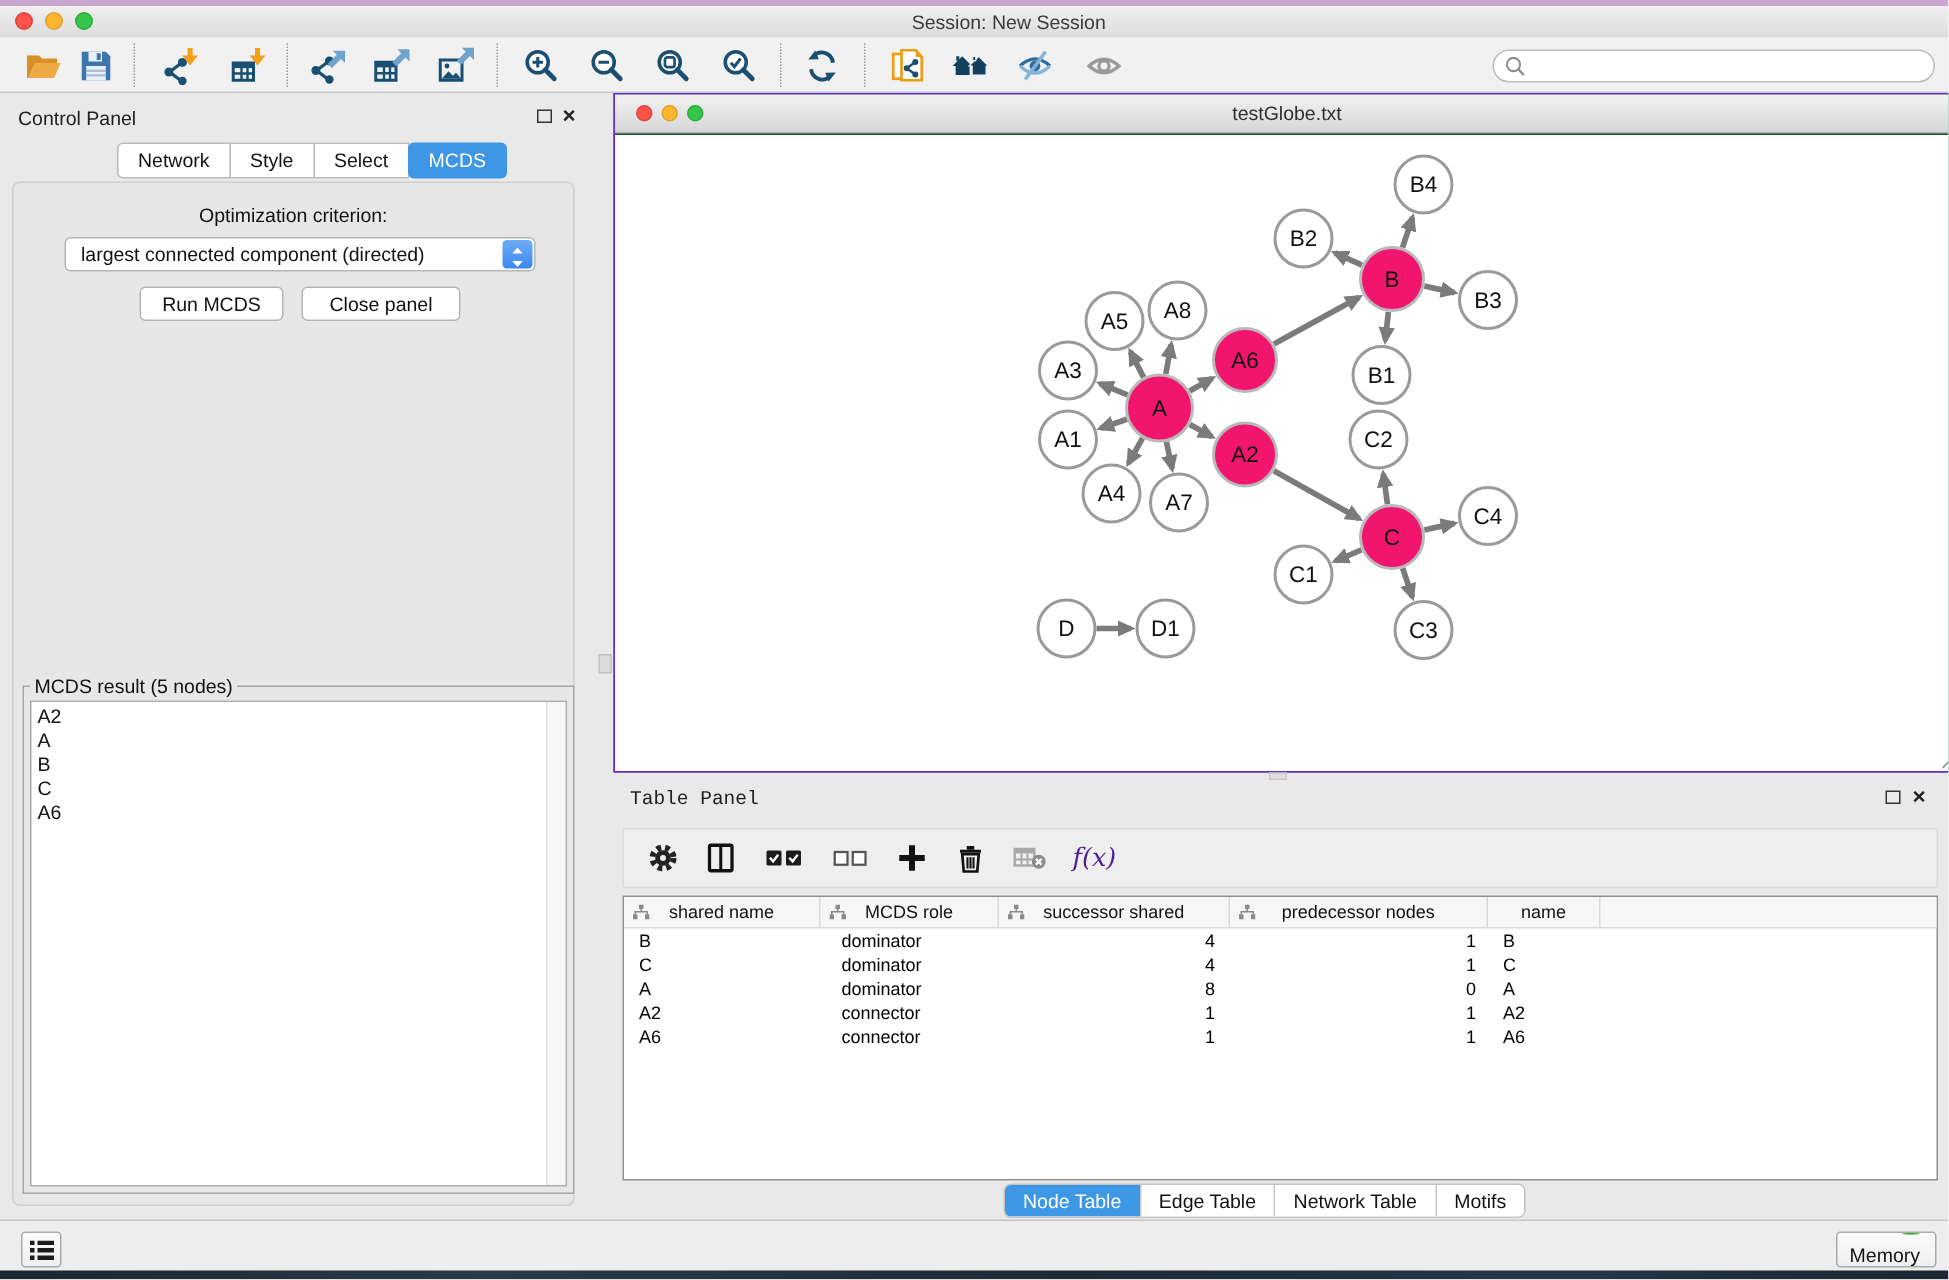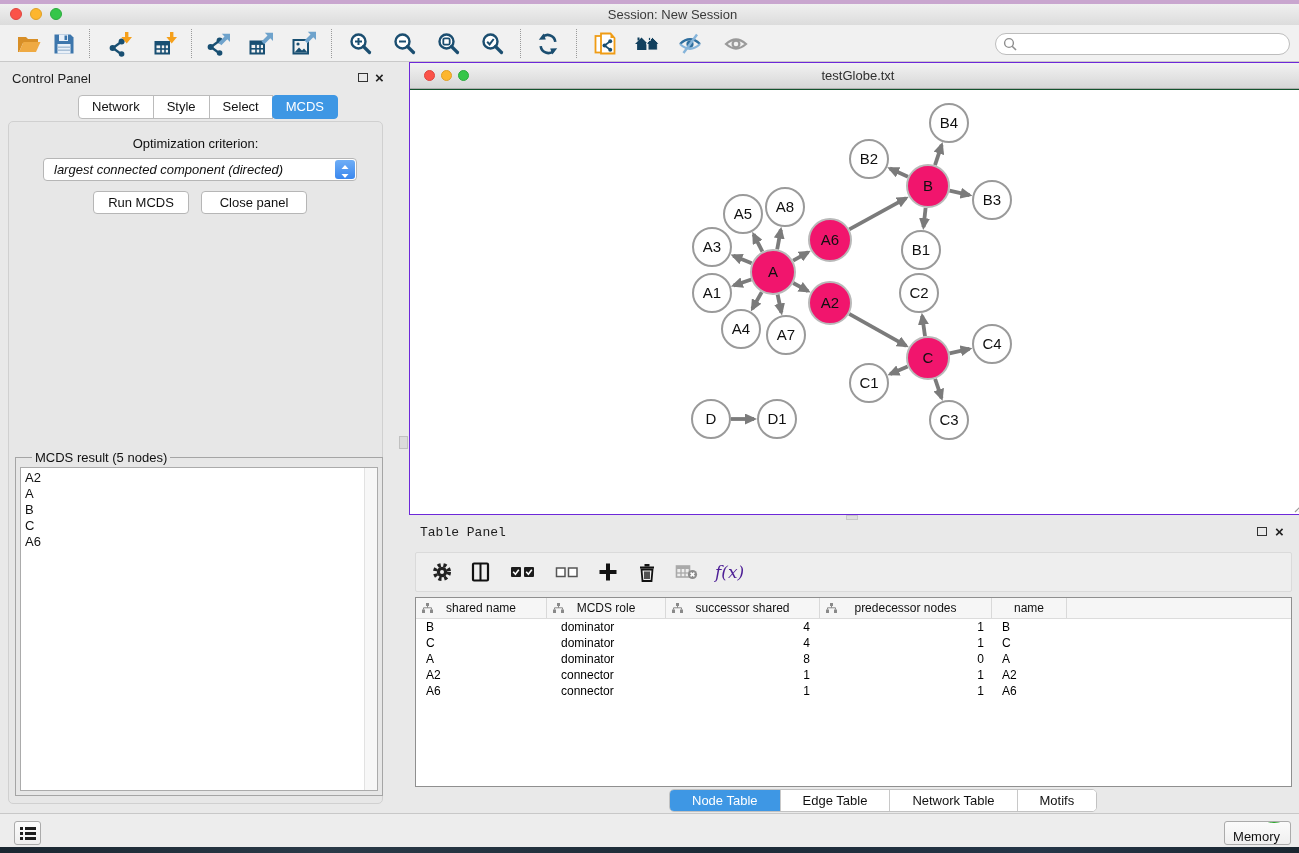--- a/index.html
+++ b/index.html
@@ -36,32 +36,32 @@
   .cp-float { left:358px; top:73px; } .cp-close { left:375px; top:72px; }
   #cp-tabs { position:absolute; left:78px; top:95px; display:flex; }
   .cp-tab { font:13px "Liberation Sans",sans-serif; color:#111; background:#FFFFFF;
             border:1px solid #BBBBBB; padding:3px 13px 4px; margin-right:-1px; }
   .cp-tab:first-child { border-radius:4px 0 0 4px; }
   .cp-tab.active { background:#3E97E4; color:#FFFFFF; border-color:#3E97E4; border-radius:4px; }
   .cp-panel { position:absolute; left:8px; top:121px; width:375px; height:683px;
               background:#E7E7E7; border:1px solid #D0D0D0; border-radius:5px; }
   .opt-label { position:absolute; left:0; top:14px; width:100%; text-align:center; font-size:13px; color:#111; }
   .dropdown { position:absolute; left:34px; top:36px; width:314px; height:23px; background:#FFFFFF;
-              border:1px solid #B6B6B6; border-radius:4px;font-style:italic; }
+              border:1px solid #B6B6B6; border-radius:4px; }
   .dd-text { position:absolute; left:10px; top:0; line-height:22px; font-size:13px; color:#111; }
   .dd-stepper { position:absolute; right:1px; top:1px; bottom:1px; width:20px; border-radius:3px;
                 background:linear-gradient(#6FAEF6,#3A87EE); }
   .dd-stepper svg { position:absolute; left:2px; top:3px; }
   .mac-btn { position:absolute; height:23px; background:#FFFFFF; border:1px solid #B6B6B6; border-radius:4px;
              font:13px "Liberation Sans",sans-serif; color:#111; text-align:center; padding:0; }
   .btn-run { left:84px; top:69px; width:96px; }
   .btn-close { left:192px; top:69px; width:106px; }
   .mcds-box { position:absolute; left:6px; top:328px; width:368px; height:346px; margin:0;
               border:1px solid #A5A5A5; padding:0; }
-  .mcds-box legend { font-size:13px; color:#111; padding:0 3px; margin-left:16px; }
+  .mcds-box legend { font-size:13px; color:#111; padding:0 3px; margin-left:4px; }
   .mcds-listwrap { position:absolute; left:4px; right:4px; top:2px; bottom:4px; background:#FFFFFF;
                    border:1px solid #ABABAB; overflow:hidden; }
   .mcds-item { font-size:13px; color:#111; line-height:16px; padding-left:4px; }
   #mcds-list { padding-top:2px; }
   .scroll-track { position:absolute; right:0; top:0; bottom:0; width:13px; background:#F7F7F7; border-left:1px solid #E2E2E2; }
 
   
   .net-window { position:absolute; left:409px; top:62px; width:898px; height:453px;
                 background:#14532d; border:1px solid #6d28d9; }
   .net-titlebar { position:absolute; left:0; top:0; right:0; height:26px;
@@ -95,21 +95,21 @@
   .th .tree { position:absolute; left:6px; top:5px; }
   .th.filler { border-right:none; }
   .tr { display:grid; grid-template-columns:131px 119px 154px 172px 75px 1fr; height:16px;
         font-size:12px; color:#000; align-items:center; }
   .td.c0 { padding-left:10px; } .td.c1 { padding-left:14px; }
   .td.c2 { text-align:right; padding-right:10px; } .td.c3 { text-align:right; padding-right:8px; }
   .td.c4 { padding-left:10px; }
   #tp-tabs { position:absolute; left:669px; top:789px; height:23px; display:flex;
              border:1px solid #C2C2C2; border-radius:5px; overflow:hidden; background:#FFFFFF; }
   .tp-tab { font:13px "Liberation Sans",sans-serif; color:#111; background:#FFFFFF; border:none;
-            border-left:1px solid #C8C8C8; padding:0 22px; line-height:21px;text-align:right; }
+            border-left:1px solid #C8C8C8; padding:0 12px; line-height:21px;text-align:right; }
   .tp-tab:first-child { border-left:none; }
   .tp-tab.active { background:#3E97E4; color:#FFFFFF; }
 
   
   .statusbar { position:absolute; left:0; top:813px; width:100%; height:34px;
                background:#EDEDED; border-top:1px solid #C8C8C8; }
   .sb-list-btn { position:absolute; left:14px; top:7px; width:27px; height:24px;
                  background:linear-gradient(#FBFBFB,#EFEFEF); border:1px solid #ABABAB; border-radius:3px;
                  display:flex; align-items:center; justify-content:center; padding:0; }
   .sb-memory { position:absolute; right:8px; top:7px; height:24px; padding:0 10px 0 8px;

